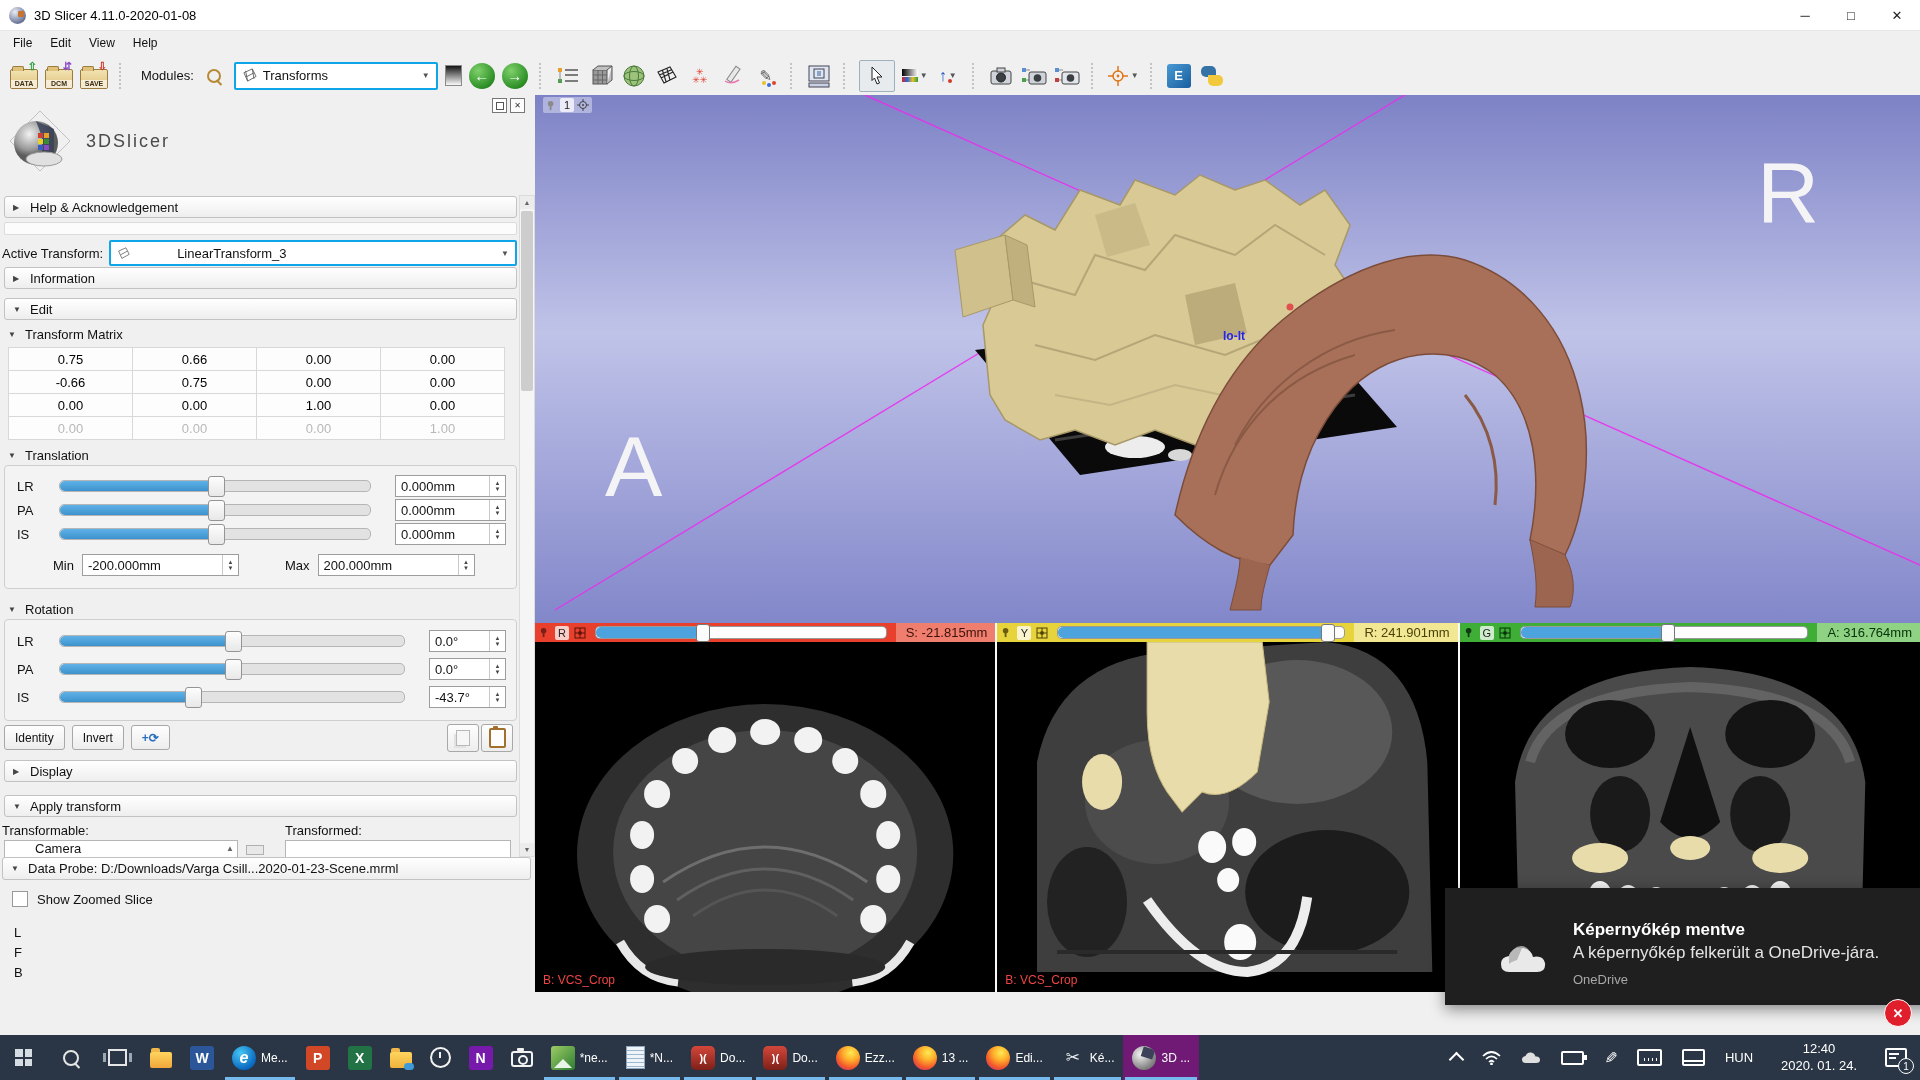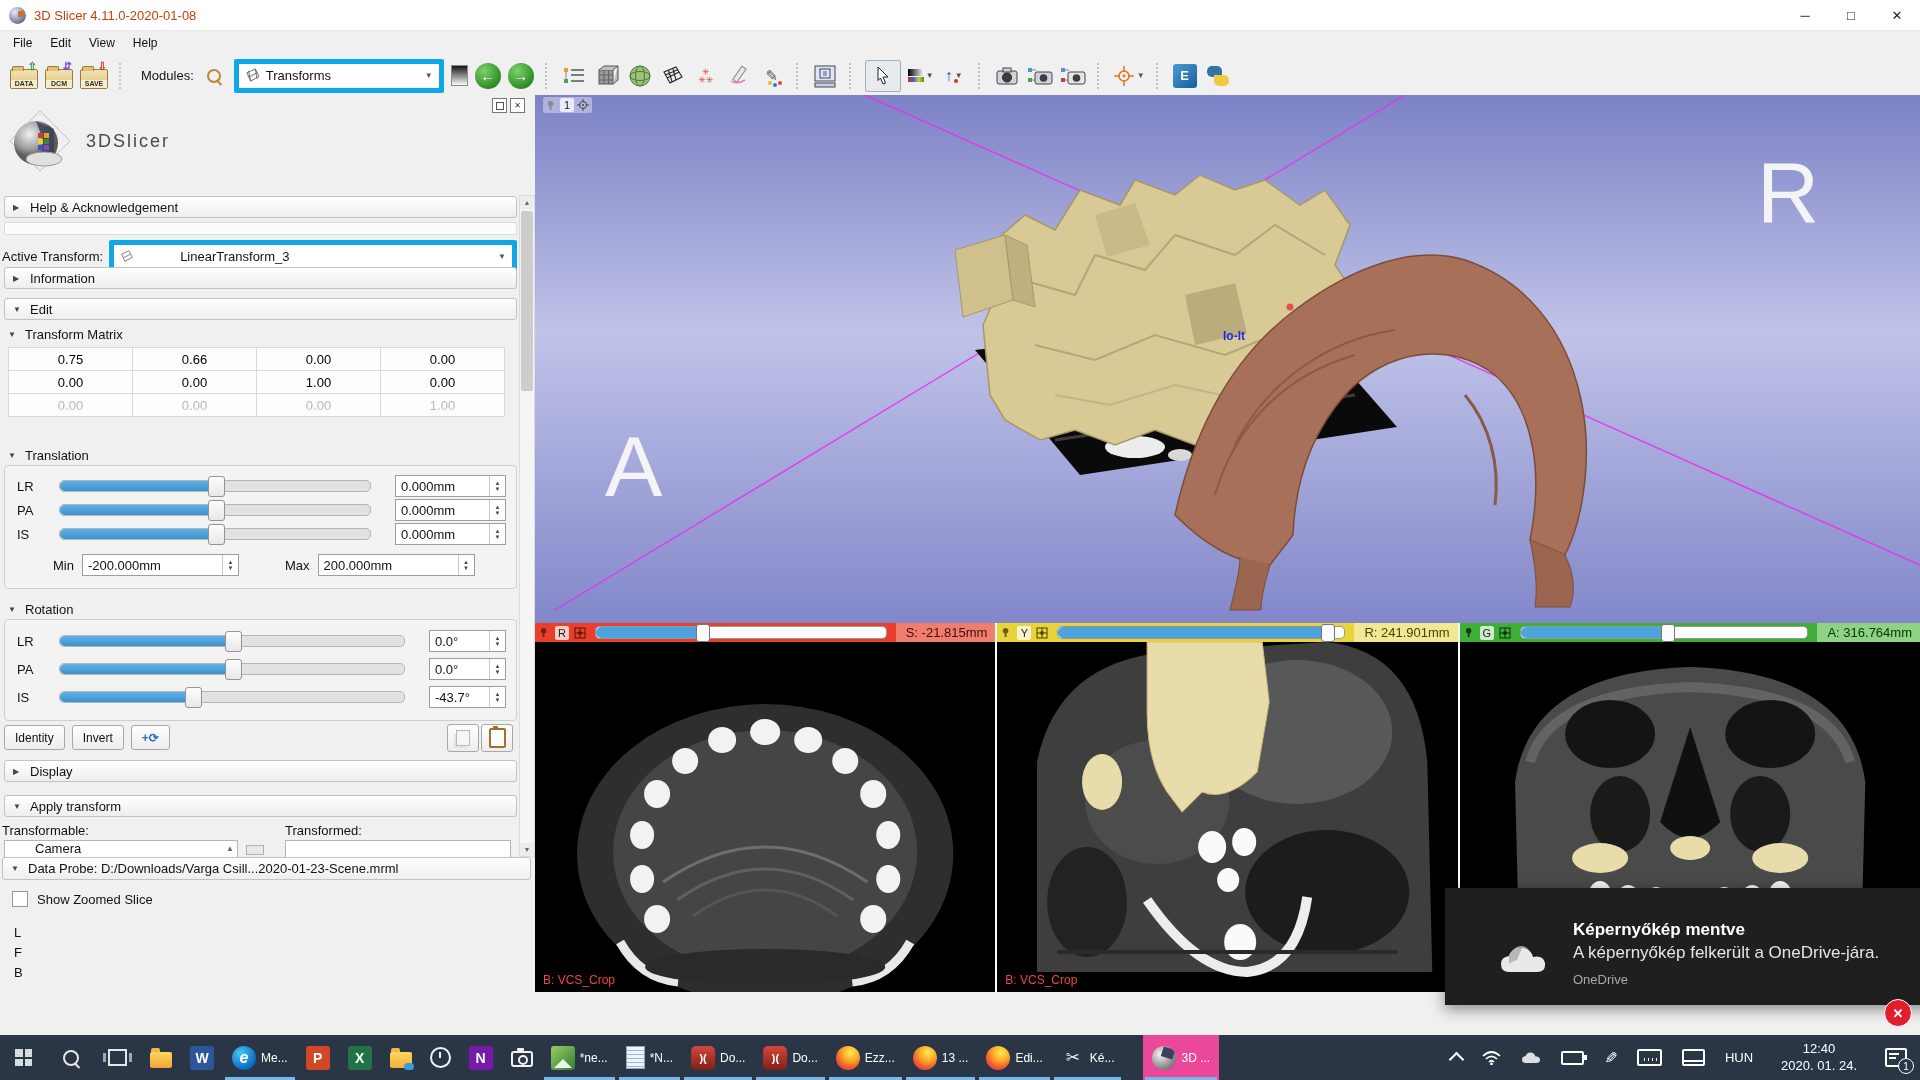--- a/index.html
+++ b/index.html
@@ -4,40 +4,40 @@
 <style>
   html,body{margin:0;padding:0;}
   #app{position:relative;width:1920px;height:1080px;background:#f0f0f0;
        font-family:"Liberation Sans",sans-serif;overflow:hidden;color:#111;}
   
   #titlebar{position:absolute;top:0;left:0;right:0;height:30px;background:#ffffff;
             display:flex;align-items:center;border-bottom:1px solid #e8e8e8;}
   #app-icon{width:17px;height:17px;margin:0 8px 0 9px;border-radius:50%;
             background:radial-gradient(circle at 35% 30%,#e8ecf2,#7d87a8 60%,#39405c);position:relative;}
   #app-icon::after{content:"";position:absolute;right:2px;top:4px;width:6px;height:6px;background:#c8742f;border-radius:1px;}
-  #title-text{font-size:13px;color:#c2410c;}
+  #title-text{font-size:13px;color:#000000;}
   #win-buttons{margin-left:auto;display:flex;height:30px;}
   .win-btn{width:46px;height:30px;display:flex;align-items:center;justify-content:center;font-size:13px;color:#222;}
   
   #menubar{position:absolute;top:30px;left:0;right:0;height:26px;display:flex;align-items:center;padding-left:4px;}
   .menu-item{padding:4px 9px;font-size:12px;}
   
   #toolbar{position:absolute;top:56px;left:0;right:0;height:39px;display:flex;align-items:center;padding-left:10px;gap:7px;}
   .tb-sep{width:3px;height:26px;border-left:2px dotted #c3c3c3;margin:0 4px;}
   .tb-btn{height:28px;min-width:26px;display:flex;align-items:center;justify-content:center;position:relative;}
   .caret{font-size:8px;color:#555;margin-left:2px;}
   .folder-ic{width:26px;height:18px;background:linear-gradient(#f2e3b2,#dfc17c);border:1px solid #9c7c3c;border-radius:2px;position:relative;margin-top:6px;}
   .folder-ic::before{content:"";position:absolute;top:-4px;left:1px;width:10px;height:4px;background:#dfc17c;border:1px solid #9c7c3c;border-bottom:none;border-radius:2px 2px 0 0;}
   .folder-cap{position:absolute;bottom:0;left:0;right:0;text-align:center;font-size:7px;font-weight:bold;color:#3a2c10;background:rgba(255,255,255,.65);line-height:8px;}
   .folder-arrow{position:absolute;top:-9px;right:0;font-size:11px;font-weight:bold;line-height:10px;}
   .ar-green{color:#2e9e3a;} .ar-purple{color:#8a4cc8;} .ar-red{color:#d03a2a;}
   #modules-label{font-size:13px;margin-left:6px;}
   .mag{width:10px;height:10px;border:2px solid #b68a34;border-radius:50%;position:relative;}
   .mag::after{content:"";position:absolute;left:9px;top:8px;width:2px;height:7px;background:#b68a34;transform:rotate(-45deg);}
-  .combo{height:24px;background:#fff;border:5px solid #0ea5e9;border-radius:2px;display:flex;align-items:center;gap:6px;padding:0 6px;}
+  .combo{height:24px;background:#fff;border:2px solid #0ea5e9;border-radius:2px;display:flex;align-items:center;gap:6px;padding:0 6px;}
   #module-combo{width:188px;}
   .combo .ctext{font-size:13px;flex:1;}
   .grid-ic{flex:none;}
   .hist-btn{width:15px;height:19px;background:linear-gradient(#151515,#fafafa);border:1px solid #8a8a8a;}
   .nav-circle{width:26px;height:26px;border-radius:50%;display:flex;align-items:center;justify-content:center;
               background:radial-gradient(circle at 35% 30%,#7ed06a,#2d8f26 70%,#176312);color:#fff;font-size:15px;font-weight:bold;}
   .markups-ic{color:#e03a2a;font-size:9px;line-height:8px;text-align:center;}
   .cursor-btn{background:#e7ebee;border:1px solid #9fb0bd;border-radius:2px;width:34px;height:30px;}
   .pen-ic{font-size:15px;color:#555;position:relative;}
   .pen-dots{position:absolute;right:-4px;bottom:0;width:4px;height:4px;border-radius:50%;background:#e0452a;box-shadow:-5px 2px 0 #3a6fd8,-10px 0 0 #e8c02a;}
@@ -119,21 +119,21 @@
   .tk-btn{width:47px;display:flex;align-items:center;justify-content:center;position:relative;}
   .start-grid{width:17px;height:17px;display:grid;grid-template-columns:1fr 1fr;grid-template-rows:1fr 1fr;gap:2px;}
   .start-grid i{background:#d5dce2;}
   .tk-search{width:12px;height:12px;border:2px solid #e6e6e6;border-radius:50%;position:relative;}
   .tk-search::after{content:"";position:absolute;left:11px;top:10px;width:2px;height:7px;background:#e6e6e6;transform:rotate(-45deg);}
   .tk-taskview{width:15px;height:13px;border:2px solid #e6e6e6;position:relative;}
   .tk-taskview::before{content:"";position:absolute;left:-7px;top:2px;width:3px;height:9px;background:#9aa6b2;}
   .tk-taskview::after{content:"";position:absolute;right:-7px;top:2px;width:3px;height:9px;background:#9aa6b2;}
   #taskbar-apps{display:flex;align-items:stretch;}
   .tb-app{display:flex;align-items:center;gap:5px;padding:0 9px;position:relative;max-width:76px;}
-  .tb-app.active{background:#ec4899;margin-left:20px;}
+  .tb-app.active{background:#701a75;}
   .tb-app.running::after{content:"";position:absolute;left:2px;right:2px;bottom:0;height:3px;background:#76b9ed;}
   .app-label{font-size:12px;color:#fff;white-space:nowrap;overflow:hidden;max-width:36px;}
   .app-icon{width:24px;height:24px;flex:none;display:flex;align-items:center;justify-content:center;position:relative;}
   .app-glyph{color:#fff;font-weight:bold;font-size:14px;}
   .icon-word{background:#2b579a;border-radius:3px;}
   .icon-powerpoint{background:#d24726;border-radius:3px;}
   .icon-excel{background:#217346;border-radius:3px;}
   .icon-onenote{background:#7719aa;border-radius:3px;}
   .icon-edge{background:radial-gradient(circle at 35% 30%,#45c6f4,#0a68c0 72%);border-radius:50%;}
   .icon-edge .app-glyph{font-style:italic;font-size:16px;}
@@ -399,20 +399,26 @@
 
     <table id="matrix">
       <tbody>
           <tr>
         <td>0.75</td>
             <td>0.66</td>
             <td>0.00</td>
             <td>0.00</td>
       </tr>
       <tr>
+        <td>-0.66</td>
+            <td>0.75</td>
+            <td>0.00</td>
+            <td>0.00</td>
+      </tr>
+      <tr>
         <td>0.00</td>
             <td>0.00</td>
             <td>1.00</td>
             <td>0.00</td>
       </tr>
       <tr>
         <td>0.00</td>
             <td>0.00</td>
             <td>0.00</td>
             <td>1.00</td>

